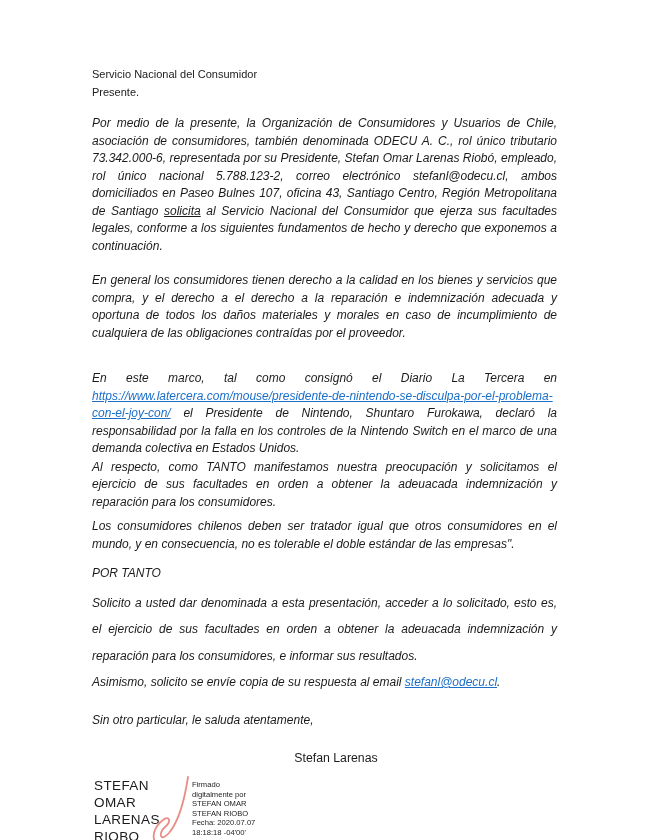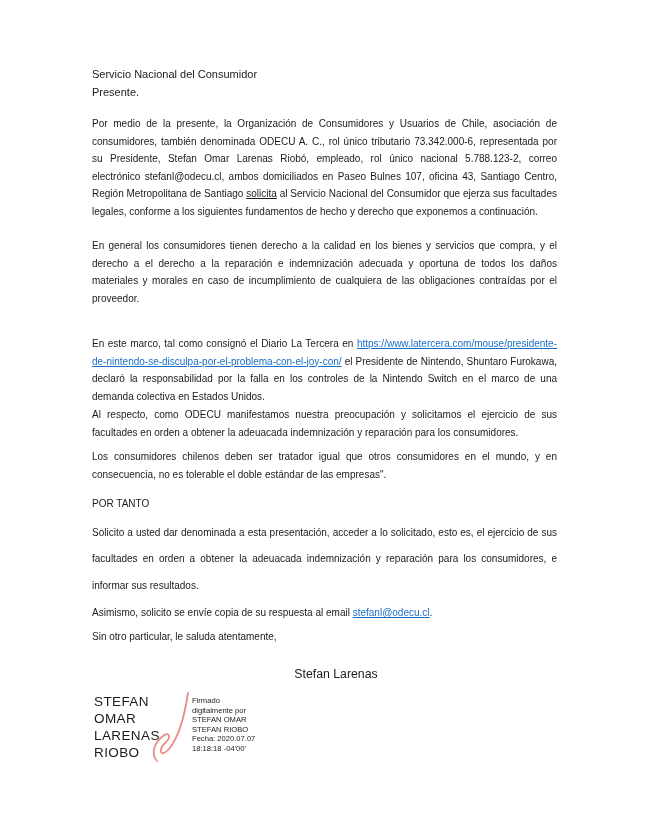--- a/index.html
+++ b/index.html
@@ -19,32 +19,33 @@
   .page{
     width:649px;height:840px;
     padding:66px 92px 12px 92px;
     background:#ffffff;
   }
   .line{
     font-size:11px;line-height:17.5px;
   }
   .para{
     margin:0;
-    font-size:10px;line-height:17.5px;
+    font-size:12px;line-height:17.5px;
     text-align:justify;
+    font-style:italic;
   }
   .p1{margin-top:14px;}
   .p2{margin-top:17px;}
   .p3{margin-top:28px;}
   .p4{margin-top:1px;}
   .p5{margin-top:7px;}
   .por-tanto{margin-top:12px;text-align:left;}
   .p6{margin-top:7px;line-height:26.5px;}
   .p7{margin-top:5px;text-align:left;}
-  .closing{margin-top:6px;text-align:left;}
+  .closing{margin-top:20px;text-align:left;}
   .u{text-decoration:underline;}
   a.doc-link{
     color:var(--link-color);
     text-decoration:underline;
     word-break:break-word;
   }
   .signature-row{
     position:relative;
     height:122px;
     margin-top:0;
@@ -87,21 +88,21 @@
     <div class="line">Servicio Nacional del Consumidor</div>
     <div class="line">Presente.</div>
   </div>
 
   <p class="para p1"><span>Por medio de la presente, la Organización de Consumidores y Usuarios de Chile, asociación de consumidores, también denominada ODECU A. C., rol único tributario 73.342.000-6, representada por su Presidente, Stefan Omar Larenas Riobó, empleado, rol único nacional 5.788.123-2, correo electrónico stefanl@odecu.cl, ambos domiciliados en Paseo Bulnes 107, oficina 43, Santiago Centro, Región Metropolitana de Santiago </span><span class="u">solicita</span><span> al Servicio Nacional del Consumidor que ejerza sus facultades legales, conforme a los siguientes fundamentos de hecho y derecho que exponemos a continuación.</span></p>
 
   <p class="para p2">En general los consumidores tienen derecho a la calidad en los bienes y servicios que compra, y el derecho a el derecho a la reparación e indemnización adecuada y oportuna de todos los daños materiales y morales en caso de incumplimiento de cualquiera de las obligaciones contraídas por el proveedor.</p>
 
   <p class="para p3"><span>En este marco, tal como consignó el Diario La Tercera en </span><a href="#" class="doc-link">https://www.latercera.com/mouse/presidente-de-nintendo-se-disculpa-por-el-problema-con-el-joy-con/</a><span> el Presidente de Nintendo, Shuntaro Furokawa, declaró la responsabilidad por la falla en los controles de la Nintendo Switch en el marco de una demanda colectiva en Estados Unidos.</span></p>
 
-  <p class="para p4">Al respecto, como ODECU manifestamos nuestra preocupación y solicitamos el ejercicio de sus facultades en orden a obtener la adeuacada indemnización y reparación para los consumidores.</p>
+  <p class="para p4">Al respecto, como TANTO manifestamos nuestra preocupación y solicitamos el ejercicio de sus facultades en orden a obtener la adeuacada indemnización y reparación para los consumidores.</p>
 
   <p class="para p5">Los consumidores chilenos deben ser tratador igual que otros consumidores en el mundo, y en consecuencia, no es tolerable el doble estándar de las empresas".</p>
 
   <p class="para por-tanto">POR TANTO</p>
 
   <p class="para p6">Solicito a usted dar denominada a esta presentación, acceder a lo solicitado, esto es, el ejercicio de sus facultades en orden a obtener la adeuacada indemnización y reparación para los consumidores, e informar sus resultados.</p>
 
   <p class="para p7"><span>Asimismo, solicito se envíe copia de su respuesta al email </span><a href="#" class="doc-link">stefanl@odecu.cl</a><span>.</span></p>
 
   <p class="para closing">Sin otro particular, le saluda atentamente,</p>

